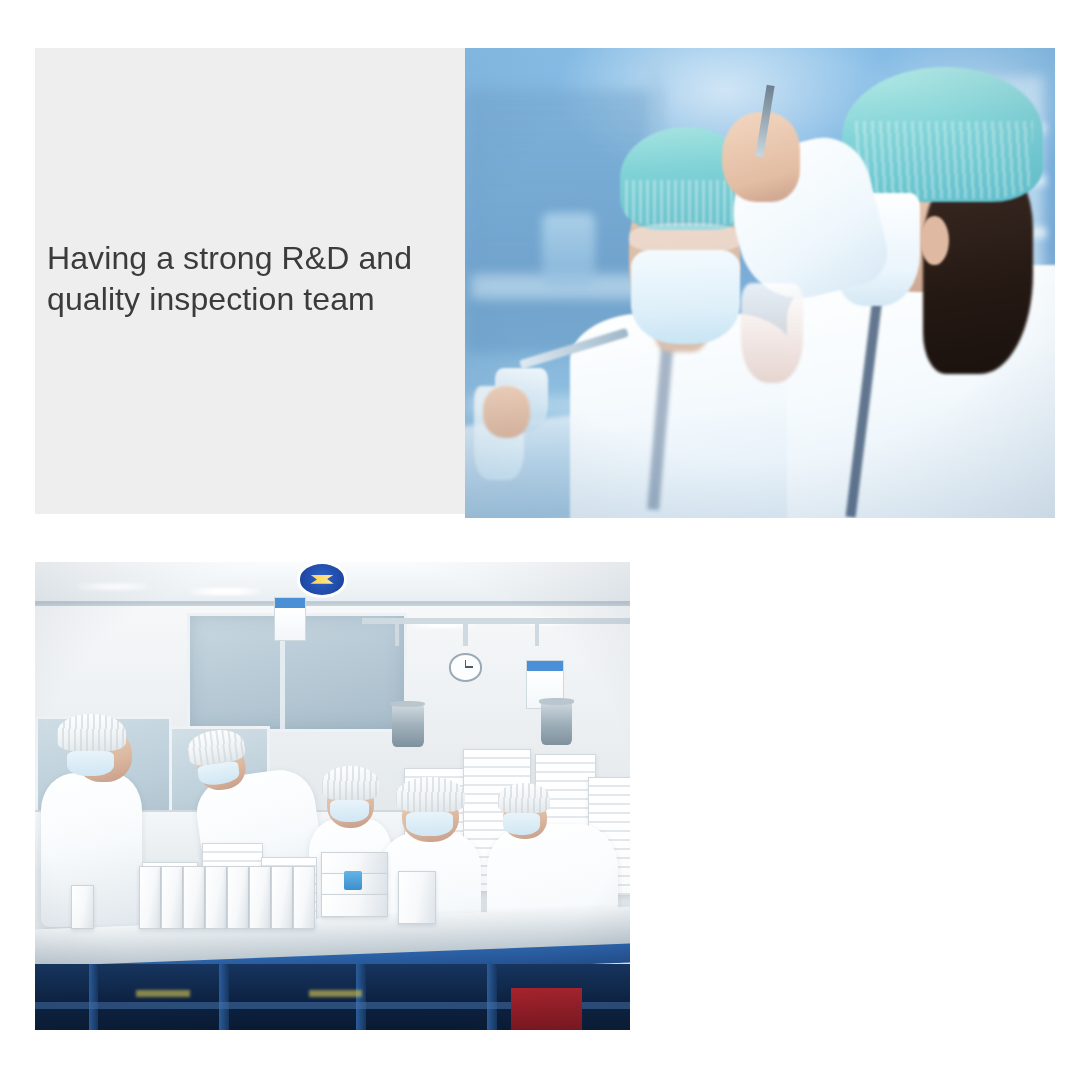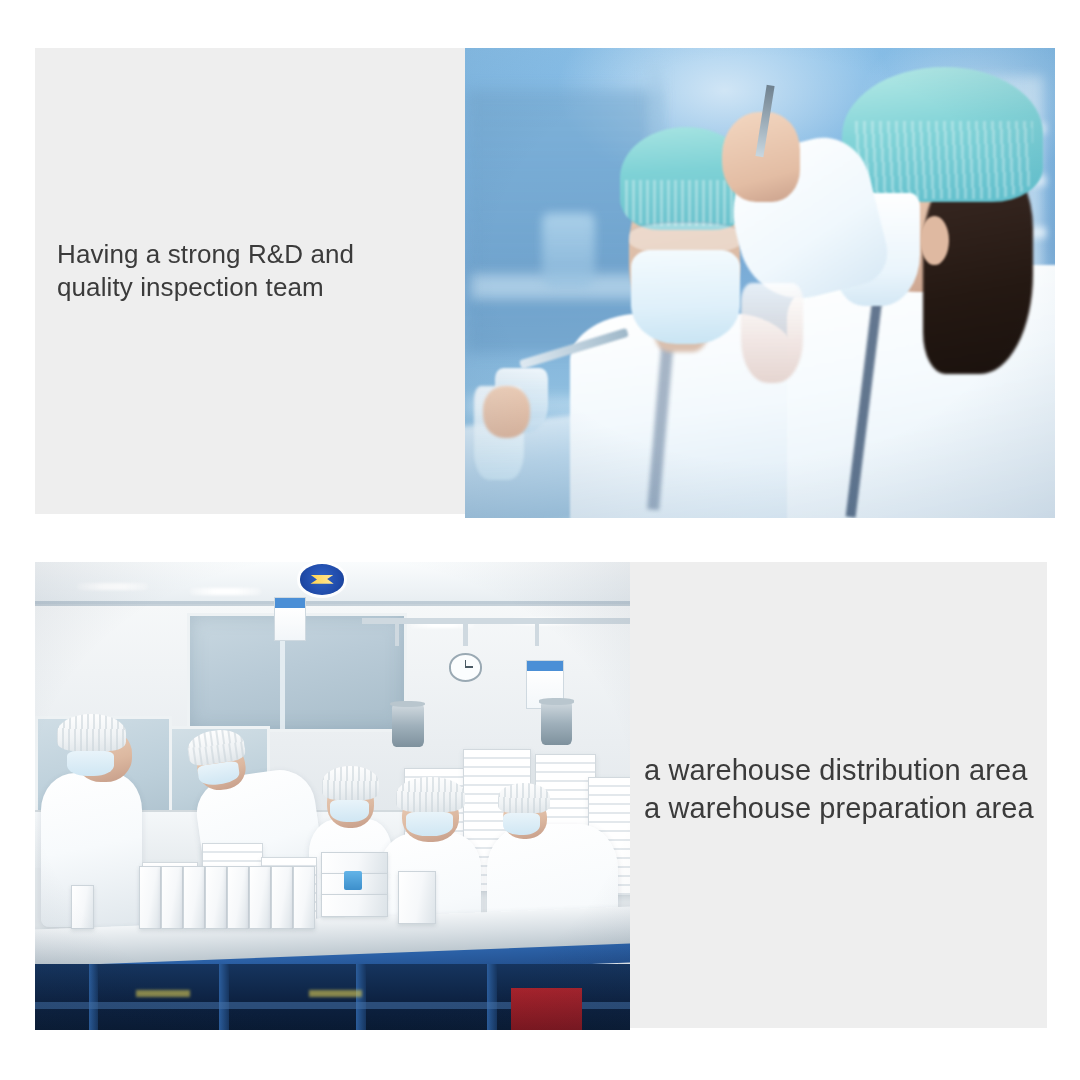--- a/index.html
+++ b/index.html
@@ -26,25 +26,25 @@
   .row1-caption-panel {
     position: absolute;
     left: 35px;
     top: 48px;
     width: 432px;
     height: 466px;
     background: #eeeeee;
   }
   .row1-caption-text {
     position: absolute;
-    left: 22px;
+    left: 12px;
     top: 190px;
     width: 400px;
     color: #3b3b3b;
-    font-size: 26px;
+    font-size: 32px;
     line-height: 1.28;
     font-weight: 300;
     letter-spacing: 0.1px;
     white-space: pre-line;
   }
 
   .row1-photo {
     position: absolute;
     left: 465px;
     top: 48px;
@@ -670,18 +670,14 @@
       <div class="wh-leg g4"></div>
       <div class="wh-shelf-rail"></div>
       <div class="wh-yellow y1"></div>
       <div class="wh-yellow y2"></div>
       <div class="wh-red-skirt"></div>
 
       <div class="wh-vignette"></div>
     </div>
   </div>
 
-  <div class="row2-caption-panel">
-    <div class="row2-caption-text">a warehouse distribution area
-a warehouse preparation area</div>
-  </div>
 
 </div>
 
 </body></html>

